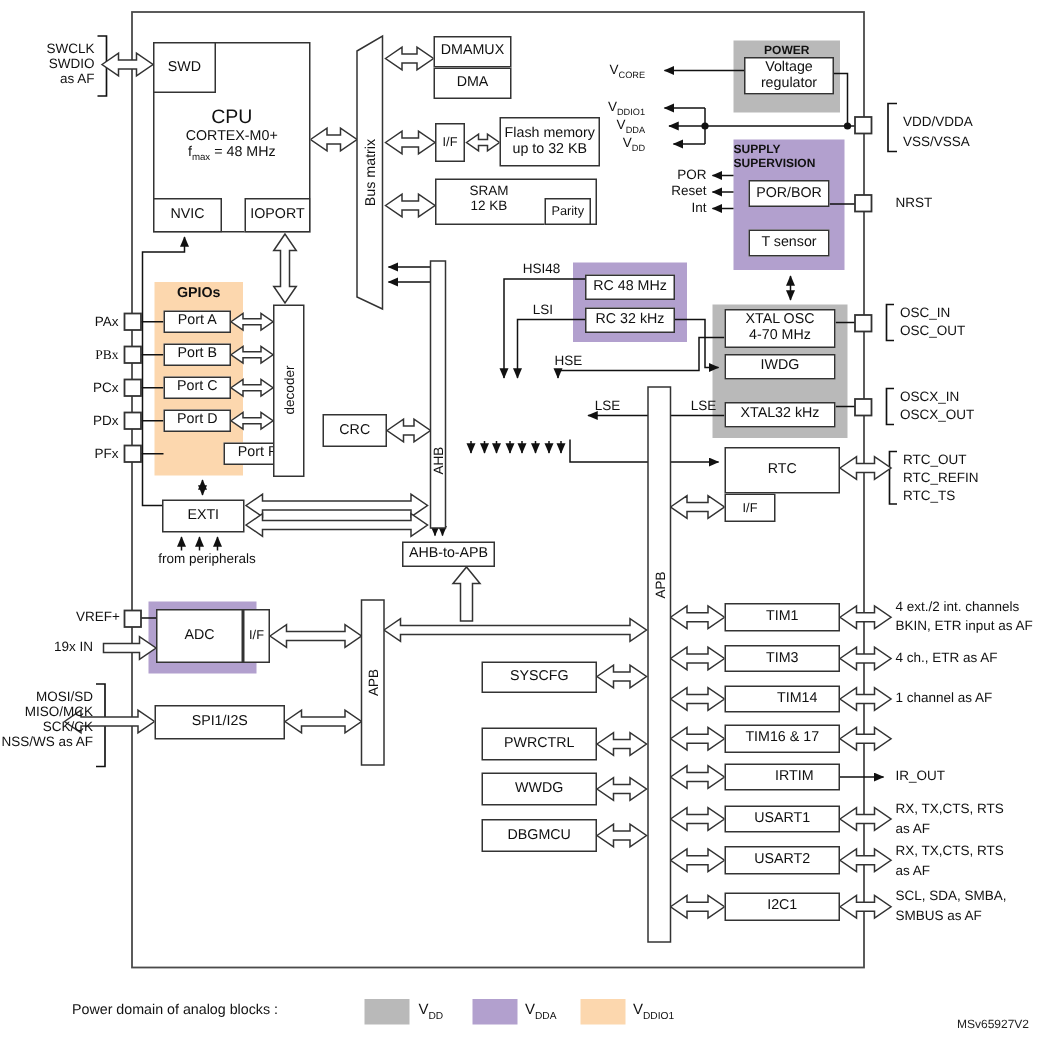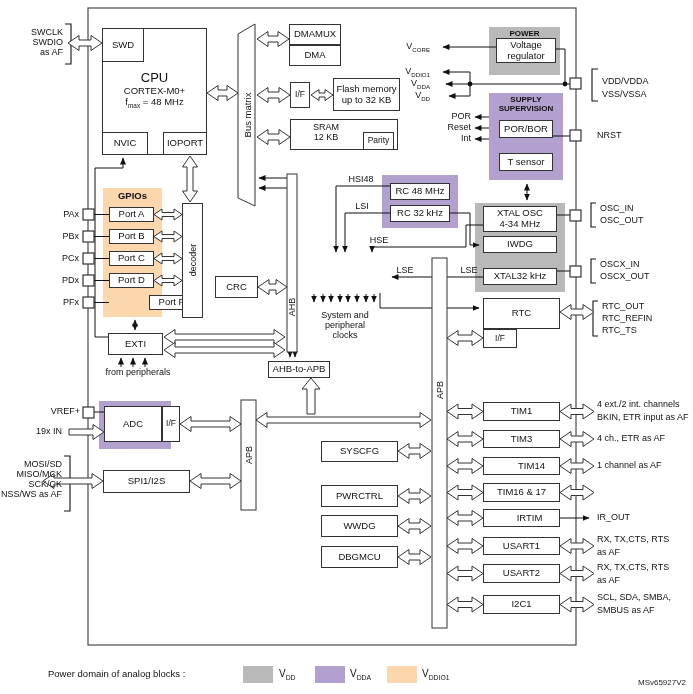--- a/index.html
+++ b/index.html
@@ -193,51 +193,46 @@
       <div>12 KB</div>
   </div>
   <div class="box" style="left:363px;top:132px;width:31px;height:18px;font-size:8.5px;">Parity</div>
 
   <div class="lbl b small" style="left:489px;top:30px;width:71px;text-align:center;">POWER</div>
   <div class="box" style="left:496px;top:38px;width:60px;height:25px;">
     <span>Voltage</span>
       <span>regulator</span>
   </div>
 
-  <div class="lbl b small" style="left:489px;top:96px;width:74px;text-align:center;">
+  <div class="lbl b small" style="left:489px;top:96px;width:74px;">
     <div>SUPPLY</div>
       <div>SUPERVISION</div>
   </div>
   <div class="box" style="left:499px;top:120px;width:54px;height:18px;">POR/BOR</div>
   <div class="box" style="left:499px;top:153px;width:54px;height:18px;">T sensor</div>
 
   <div class="box" style="left:390px;top:183px;width:60px;height:17px;">RC 48 MHz</div>
   <div class="box" style="left:390px;top:205px;width:60px;height:17px;">RC 32 kHz</div>
   <div class="box" style="left:483px;top:206px;width:74px;height:26px;">
     <span>XTAL OSC</span>
-      <span>4-34 MHz</span>
+      <span>4-70 MHz</span>
   </div>
   <div class="box" style="left:483px;top:236px;width:74px;height:17px;">IWDG</div>
   <div class="box" style="left:483px;top:268px;width:74px;height:17px;">XTAL32 kHz</div>
 
   <div class="lbl b" style="left:103px;top:191px;width:59px;text-align:center;font-size:9.5px;">GPIOs</div>
   <div class="box" style="left:109px;top:207px;width:45px;height:15px;">Port A</div>
   <div class="box" style="left:109px;top:229px;width:45px;height:15px;">Port B</div>
   <div class="box" style="left:109px;top:251px;width:45px;height:15px;">Port C</div>
   <div class="box" style="left:109px;top:273px;width:45px;height:15px;">Port D</div>
   <div class="box" style="left:109px;top:295px;width:45px;height:15px;margin-left:40px;">Port F</div>
   <div class="box" style="left:182px;top:203px;width:21px;height:115px;"></div>
   <div class="box" style="left:108px;top:333px;width:55px;height:22px;">EXTI</div>
 
   <div class="box" style="left:215px;top:276px;width:43px;height:22px;">CRC</div>
-  <div class="lbl" style="left:305px;top:311px;width:80px;text-align:center;">
-    <div>System and</div>
-      <div>peripheral</div>
-      <div>clocks</div>
-  </div>
   <div class="box" style="left:268px;top:361px;width:62px;height:17px;">AHB-to-APB</div>
 
   <div class="box" style="left:483px;top:298px;width:77px;height:31px;">RTC</div>
   <div class="box" style="left:483px;top:329px;width:34px;height:19px;font-size:8.5px;">I/F</div>
 
   <div class="box" style="left:104px;top:406px;width:58px;height:36px;">ADC</div>
   <div class="box" style="left:162px;top:406px;width:18px;height:36px;font-size:8.5px;">I/F</div>
   <div class="box" style="left:103px;top:470px;width:87px;height:23px;">SPI1/I2S</div>
 
   <div class="box" style="left:321px;top:441px;width:77px;height:21px;">SYSCFG</div>
@@ -257,21 +252,21 @@
   <div class="vwrap" style="left:186.5px;top:109px;">Bus matrix</div>
   <div class="vwrap" style="left:132.5px;top:254px;font-size:9px;">decoder</div>
   <div class="vwrap" style="left:232px;top:301px;font-size:9px;">AHB</div>
   <div class="vwrap" style="left:188.5px;top:449px;font-size:9px;">APB</div>
   <div class="vwrap" style="left:379.5px;top:384px;font-size:9px;">APB</div>
 
   <div class="lbl r" style="right:630px;top:28px;">SWCLK</div>
   <div class="lbl r" style="right:630px;top:38px;">SWDIO</div>
   <div class="lbl r" style="right:630px;top:48px;">as AF</div>
   <div class="lbl r" style="right:614px;top:210px;">PAx</div>
-  <div class="lbl r" style="right:614px;top:232px;">PBx</div>
+  <div class="lbl r" style="right:614px;top:232px;font-family:Liberation Serif, serif;">PBx</div>
   <div class="lbl r" style="right:614px;top:254px;">PCx</div>
   <div class="lbl r" style="right:614px;top:276px;">PDx</div>
   <div class="lbl r" style="right:614px;top:298px;">PFx</div>
   <div class="lbl r" style="right:613px;top:407px;">VREF+</div>
   <div class="lbl r" style="right:631px;top:427px;">19x IN</div>
   <div class="lbl r" style="right:631px;top:460px;">MOSI/SD</div>
   <div class="lbl r" style="right:631px;top:470px;">MISO/MCK</div>
   <div class="lbl r" style="right:631px;top:480px;">SCK/CK</div>
   <div class="lbl r" style="right:631px;top:490px;">NSS/WS as AF</div>
   <div class="lbl" style="left:103px;top:368px;width:70px;text-align:center;">from peripherals</div>

